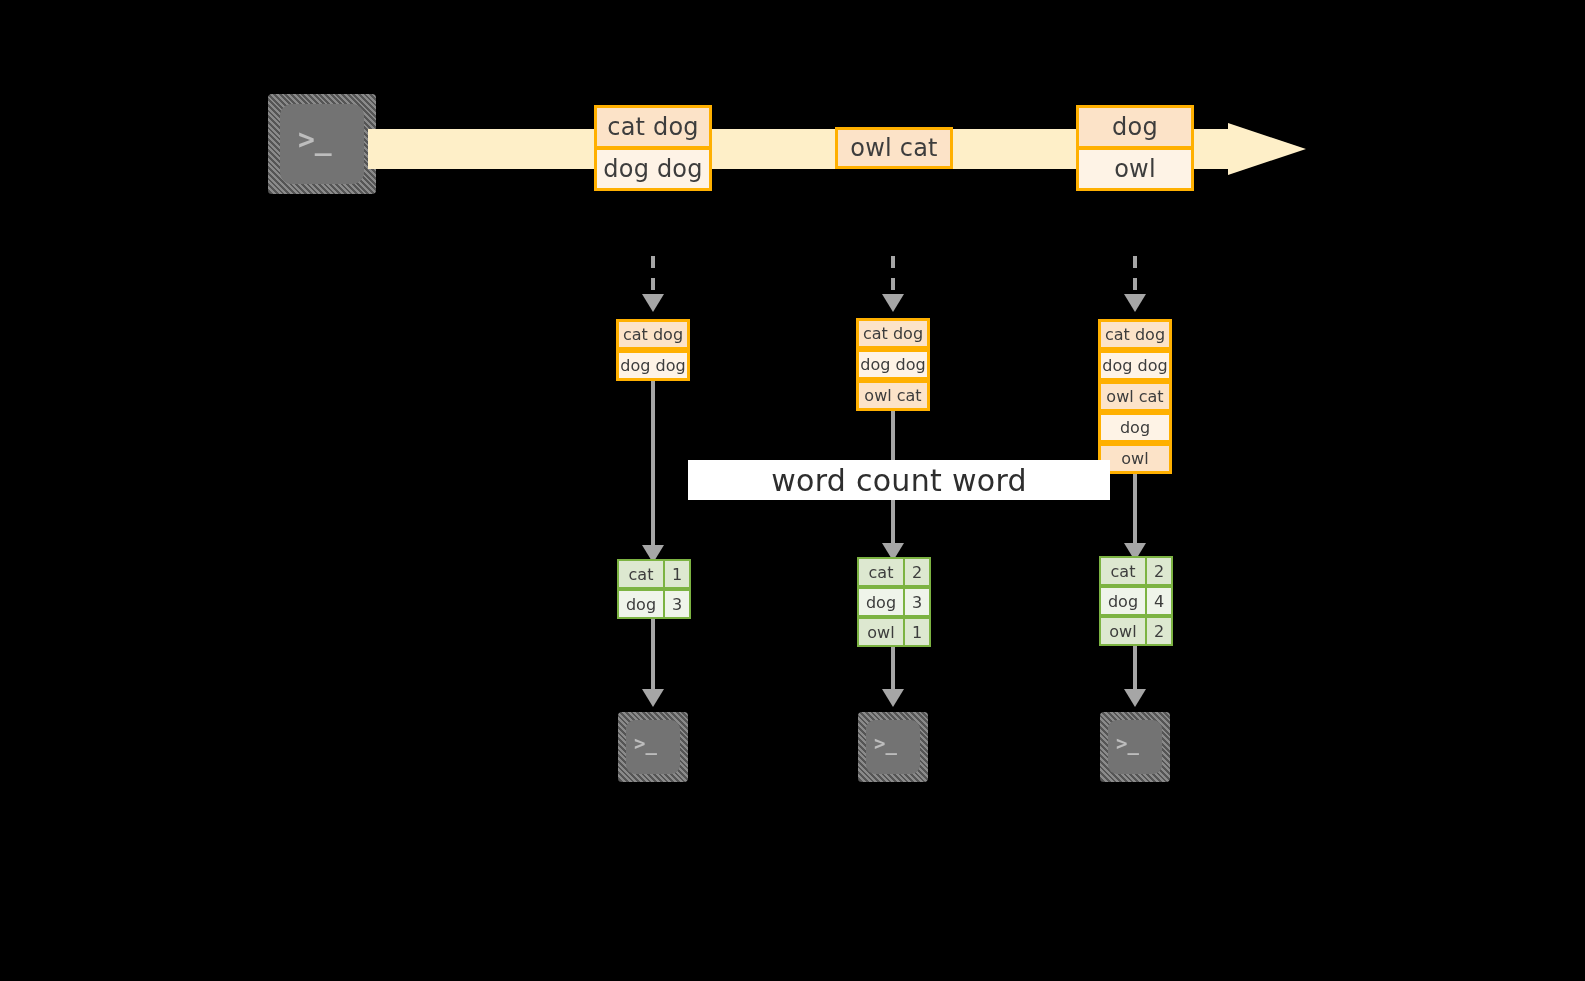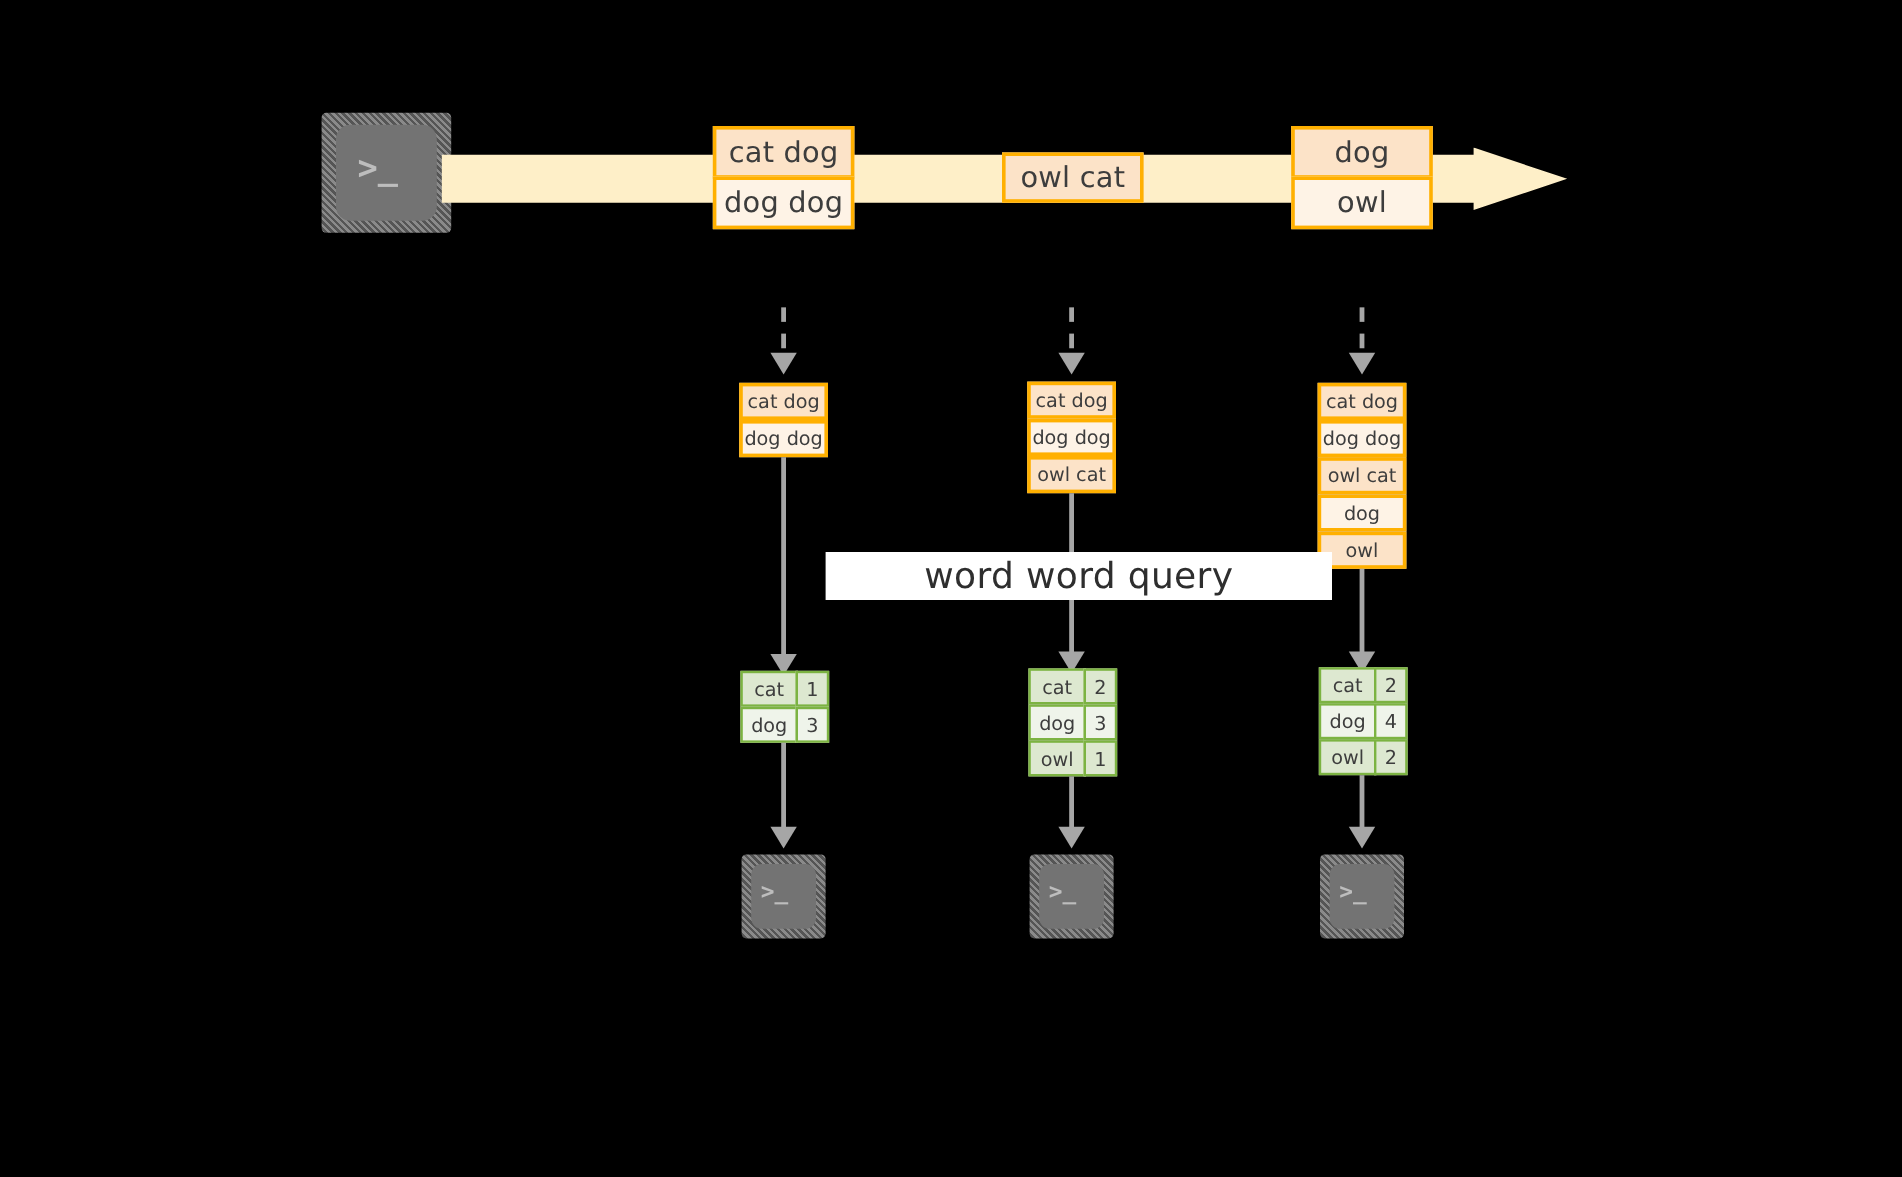--- a/index.html
+++ b/index.html
@@ -221,15 +221,15 @@
 
   <div class="vline" style="left:1133px; top:646px; height:45px;"></div>
   <div class="vhead" style="left:1124px; top:689px;"></div>
 
   <div>
     <div class="term-hatch" style="left:1100px; top:712px; width:70px; height:70px;"></div>
     <div class="term-body" style="left:1108px; top:720px; width:54px; height:54px; border-radius:9px;"></div>
     <div class="term-glyph" style="left:1116px; top:734px; font-size:19px;">&gt;_</div>
   </div>
 
-  <div class="qband" style="left:688px; top:460px; width:422px; height:40px;">word word query</div>
+  <div class="qband" style="left:688px; top:460px; width:422px; height:40px;">word count word</div>
 
 </div>
 
 </body></html>

